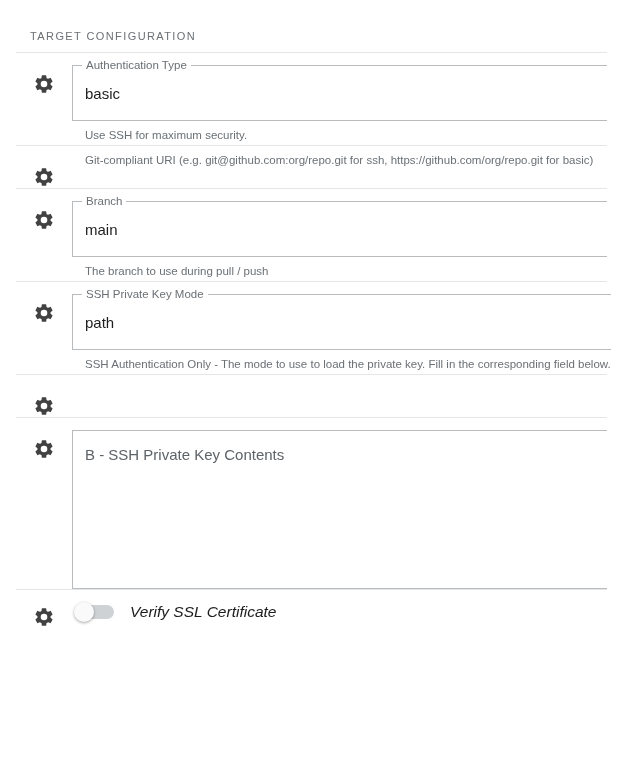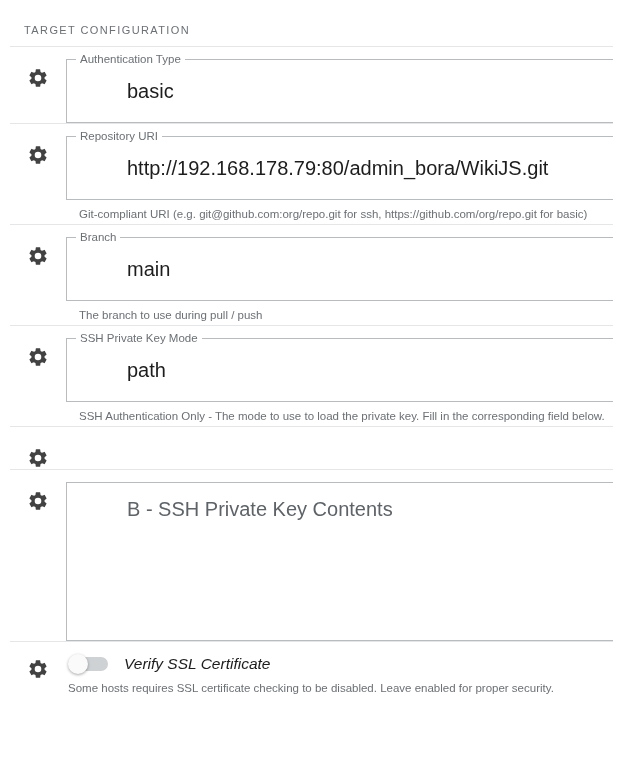--- a/index.html
+++ b/index.html
@@ -13,21 +13,21 @@
     overflow: hidden;
     font-family: "Liberation Sans", sans-serif;
     color: #212121;
   }
 
   .page {
     position: relative;
     width: 623px;
     height: 774px;
     box-sizing: border-box;
-    padding: 10px;
+    padding: 16px;
   }
 
   .section-title {
     font-size: 11px;
     letter-spacing: 1.4px;
     color: #6b7075;
     text-transform: uppercase;
     padding: 14px 0 10px 14px;
     font-weight: 400;
   }
@@ -65,21 +65,21 @@
     flex: 1;
     position: relative;
     padding-right: 0;
     overflow: visible;
   }
 
   
   .outlined {
     position: relative;
     margin-top: 12px;
-    height: 64px;
+    height: 56px;
     box-sizing: border-box;
   }
   .outlined .ob-left {
     position: absolute;
     left: 0; top: 0; bottom: 0;
     width: 1px;
     background: #b9bcbf;
     border-radius: 4px 0 0 4px;
   }
   .outlined .ob-top-right {
@@ -107,25 +107,24 @@
     white-space: nowrap;
   }
   .value {
     position: absolute;
     left: 13px;
     top: 0;
     bottom: 0;
     right: 8px;
     display: flex;
     align-items: center;
-    font-size: 20px;
+    font-size: 15px;
     color: #1d1d1d;
     white-space: nowrap;
     overflow: visible;
-    margin-left: 48px;
   }
   .hint {
     font-size: 11.5px;
     color: #6b7075;
     padding: 7px 0 0 13px;
     white-space: nowrap;
     overflow: visible;
     line-height: 14px;
     height: 24px;
     box-sizing: border-box;
@@ -203,40 +202,34 @@
       </span>
     </div>
     <div class="field-cell">
       <div class="outlined">
         <div class="ob-top-right"></div>
         <div class="ob-left"></div>
         <div class="ob-bottom"></div>
         <span class="legend">Authentication Type</span>
         <span class="value">basic</span>
       </div>
-    </div>
-  </div>
-  <div class="divider"></div>
-
-  <div class="field-row">
-    <div class="gear-cell">
-      <span>
-        <svg class="gear" viewBox="0 0 24 24" fill="currentColor" aria-hidden="true">
-          <path d="M19.14 12.94c.04-.3.06-.61.06-.94s-.02-.64-.07-.94l2.03-1.58a.49.49 0 0 0 .12-.61l-1.92-3.32a.49.49 0 0 0-.59-.22l-2.39.96a7.03 7.03 0 0 0-1.62-.94l-.36-2.54a.48.48 0 0 0-.48-.41h-3.84a.48.48 0 0 0-.47.41l-.36 2.54c-.59.24-1.13.56-1.62.94l-2.39-.96a.48.48 0 0 0-.59.22L2.74 8.87a.48.48 0 0 0 .12.61l2.03 1.58c-.05.3-.09.63-.09.94s.02.64.07.94l-2.03 1.58a.49.49 0 0 0-.12.61l1.92 3.32c.12.22.37.29.59.22l2.39-.96c.5.38 1.03.7 1.62.94l.36 2.54c.05.24.25.41.48.41h3.84c.24 0 .44-.17.47-.41l.36-2.54c.59-.24 1.13-.56 1.62-.94l2.39.96c.22.08.47 0 .59-.22l1.92-3.32a.49.49 0 0 0-.12-.61l-2.01-1.58zM12 15.6A3.6 3.6 0 0 1 8.4 12 3.6 3.6 0 0 1 12 8.4a3.6 3.6 0 0 1 3.6 3.6 3.6 3.6 0 0 1-3.6 3.6z"></path>
-        </svg>
-      </span>
-    </div>
-    <div class="field-cell">
-      <div class="outlined">
-        <div class="ob-top-right"></div>
-        <div class="ob-left"></div>
-        <div class="ob-bottom"></div>
-        <span class="legend">Repository URI</span>
-        <span class="value">http://192.168.178.79:80/admin_bora/WikiJS.git</span>
-      </div>
+      <div class="hint">Use SSH for maximum security.</div>
+    </div>
+  </div>
+  <div class="divider"></div>
+
+  <div class="field-row">
+    <div class="gear-cell">
+      <span>
+        <svg class="gear" viewBox="0 0 24 24" fill="currentColor" aria-hidden="true">
+          <path d="M19.14 12.94c.04-.3.06-.61.06-.94s-.02-.64-.07-.94l2.03-1.58a.49.49 0 0 0 .12-.61l-1.92-3.32a.49.49 0 0 0-.59-.22l-2.39.96a7.03 7.03 0 0 0-1.62-.94l-.36-2.54a.48.48 0 0 0-.48-.41h-3.84a.48.48 0 0 0-.47.41l-.36 2.54c-.59.24-1.13.56-1.62.94l-2.39-.96a.48.48 0 0 0-.59.22L2.74 8.87a.48.48 0 0 0 .12.61l2.03 1.58c-.05.3-.09.63-.09.94s.02.64.07.94l-2.03 1.58a.49.49 0 0 0-.12.61l1.92 3.32c.12.22.37.29.59.22l2.39-.96c.5.38 1.03.7 1.62.94l.36 2.54c.05.24.25.41.48.41h3.84c.24 0 .44-.17.47-.41l.36-2.54c.59-.24 1.13-.56 1.62-.94l2.39.96c.22.08.47 0 .59-.22l1.92-3.32a.49.49 0 0 0-.12-.61l-2.01-1.58zM12 15.6A3.6 3.6 0 0 1 8.4 12 3.6 3.6 0 0 1 12 8.4a3.6 3.6 0 0 1 3.6 3.6 3.6 3.6 0 0 1-3.6 3.6z"></path>
+        </svg>
+      </span>
+    </div>
+    <div class="field-cell">
       <div class="hint">Git-compliant URI (e.g. git@github.com:org/repo.git for ssh, https://github.com/org/repo.git for basic)</div>
     </div>
   </div>
   <div class="divider"></div>
 
   <div class="field-row">
     <div class="gear-cell">
       <span>
         <svg class="gear" viewBox="0 0 24 24" fill="currentColor" aria-hidden="true">
           <path d="M19.14 12.94c.04-.3.06-.61.06-.94s-.02-.64-.07-.94l2.03-1.58a.49.49 0 0 0 .12-.61l-1.92-3.32a.49.49 0 0 0-.59-.22l-2.39.96a7.03 7.03 0 0 0-1.62-.94l-.36-2.54a.48.48 0 0 0-.48-.41h-3.84a.48.48 0 0 0-.47.41l-.36 2.54c-.59.24-1.13.56-1.62.94l-2.39-.96a.48.48 0 0 0-.59.22L2.74 8.87a.48.48 0 0 0 .12.61l2.03 1.58c-.05.3-.09.63-.09.94s.02.64.07.94l-2.03 1.58a.49.49 0 0 0-.12.61l1.92 3.32c.12.22.37.29.59.22l2.39-.96c.5.38 1.03.7 1.62.94l.36 2.54c.05.24.25.41.48.41h3.84c.24 0 .44-.17.47-.41l.36-2.54c.59-.24 1.13-.56 1.62-.94l2.39.96c.22.08.47 0 .59-.22l1.92-3.32a.49.49 0 0 0-.12-.61l-2.01-1.58zM12 15.6A3.6 3.6 0 0 1 8.4 12 3.6 3.6 0 0 1 12 8.4a3.6 3.6 0 0 1 3.6 3.6 3.6 3.6 0 0 1-3.6 3.6z"></path>
@@ -318,17 +311,16 @@
       </span>
     </div>
     <div class="field-cell">
       <div class="toggle-row">
         <div class="switch">
           <div class="track"></div>
           <div class="thumb"></div>
         </div>
         <span class="toggle-label">Verify SSL Certificate</span>
       </div>
-      <div class="toggle-hint">Some hosts requires SSL certificate checking to be disabled. Leave enabled for proper security.</div>
     </div>
   </div>
 
 </div>
 
 </body></html>

